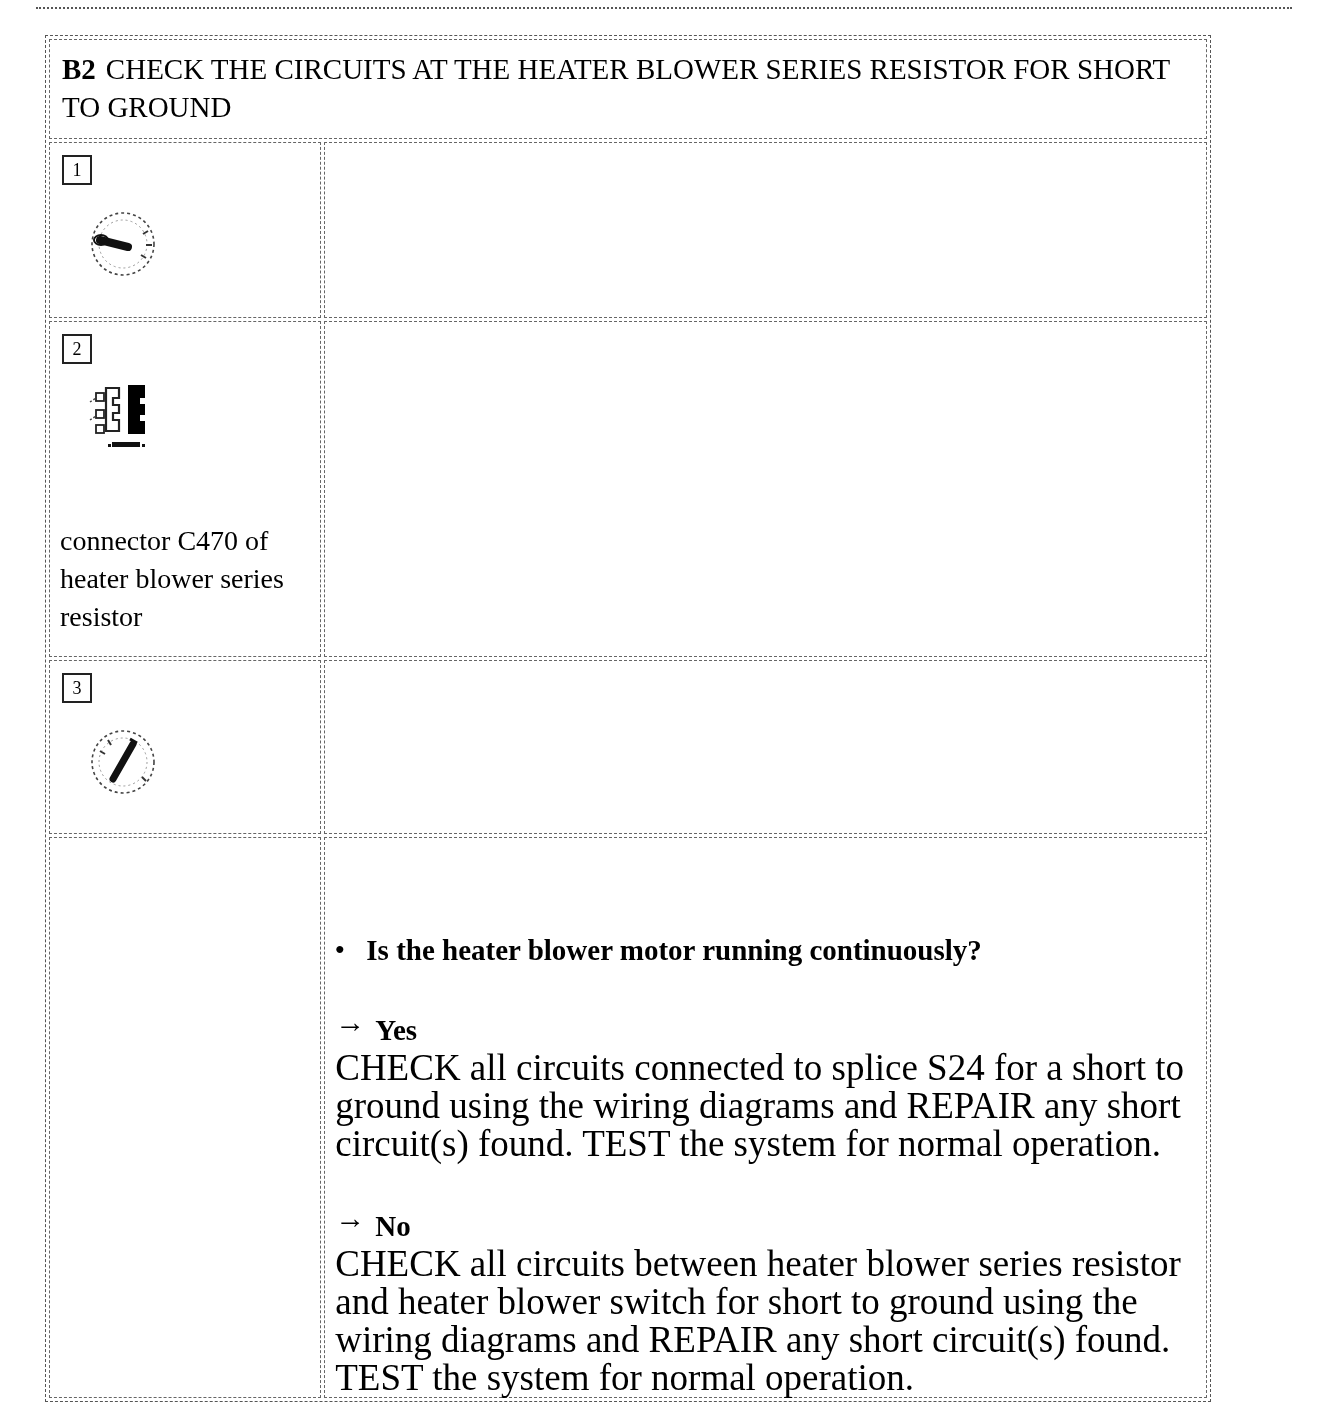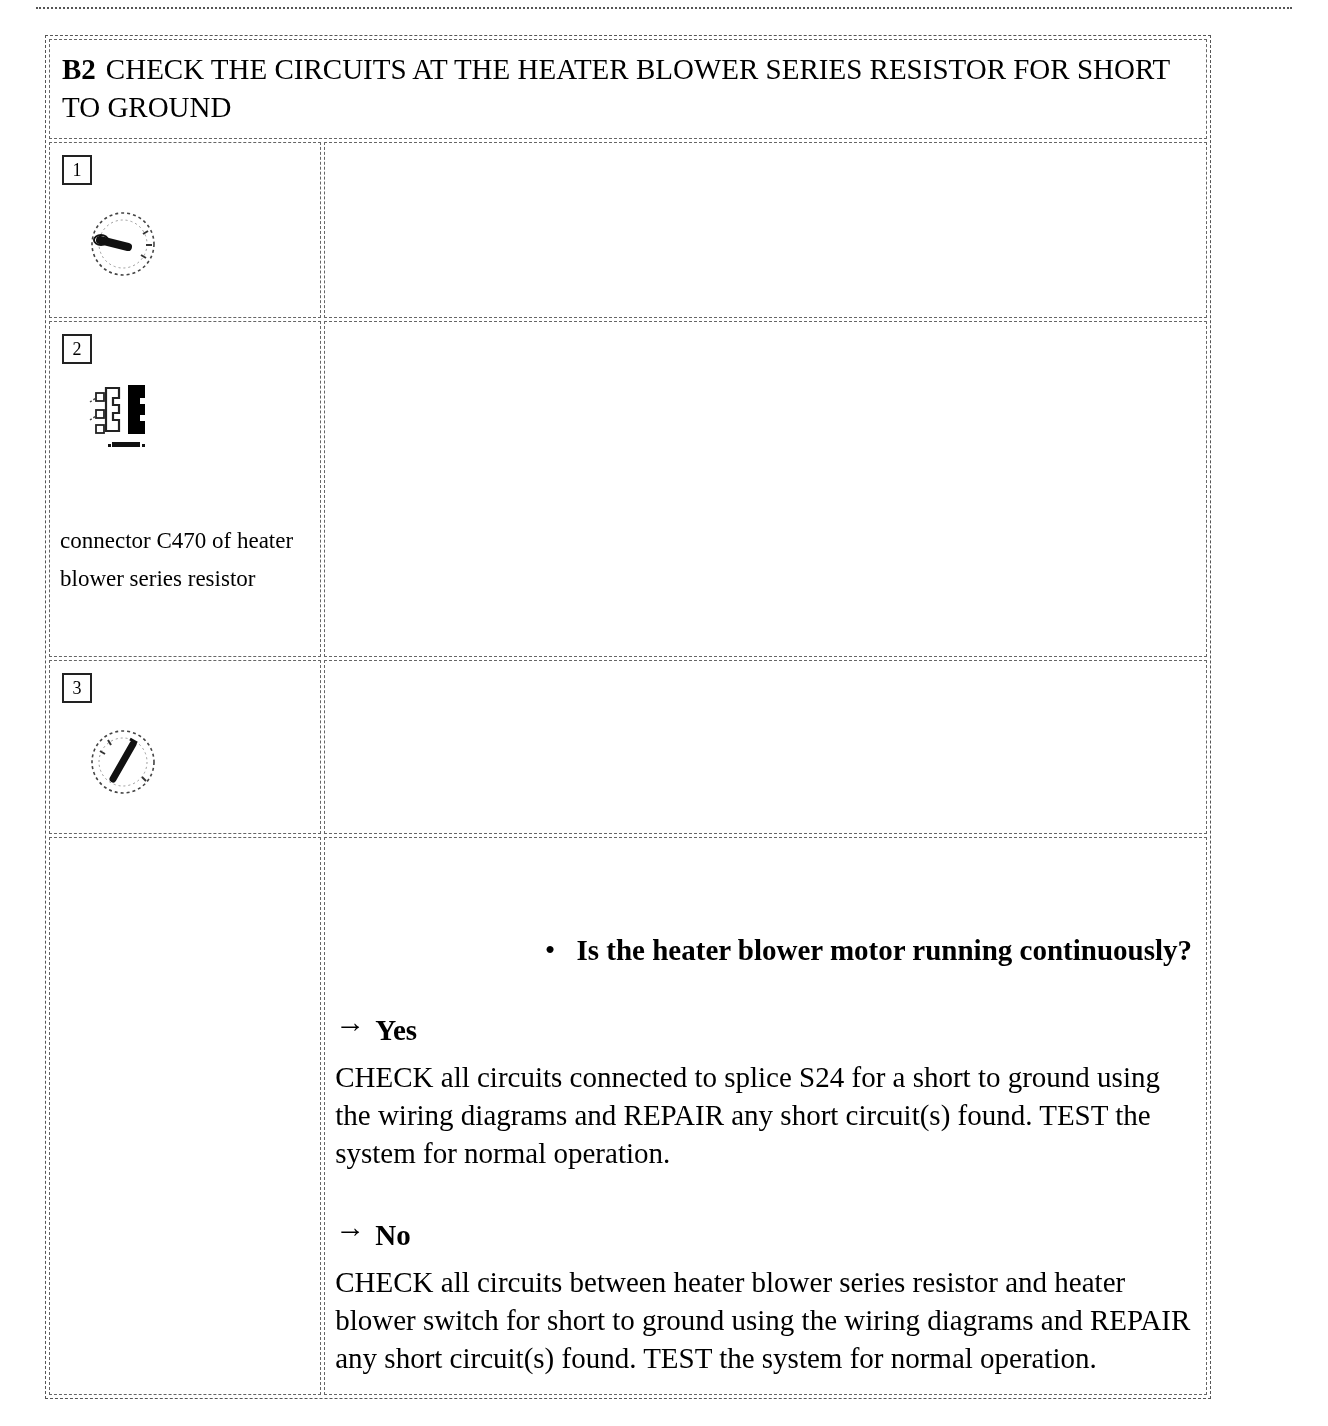--- a/index.html
+++ b/index.html
@@ -59,32 +59,32 @@
     font-size: 18px;
     margin: 4px 0 0 2px;
   }
   .icon-wrap {
     margin: 22px 0 0 26px;
   }
   .icon-wrap.connector {
     margin: 16px 0 0 22px;
   }
   .cell-caption {
-    font-size: 23px;
+    font-size: 28px;
     line-height: 38px;
     margin-top: 62px;
     width: 252px;
   }
 
   .result-cell {
     padding: 0 14px 0 10px;
   }
   .question-line {
     margin-top: 96px;
-    text-align: right;
+    text-align: left;
     font-size: 29px;
     font-weight: bold;
   }
   .question-line .bullet {
     font-weight: bold;
     margin-right: 22px;
     font-size: 26px;
     vertical-align: 2px;
   }
   .outcome {
@@ -98,23 +98,23 @@
   }
   .arrow {
     display: inline-block;
     position: relative;
     top: -8px;
     font-weight: bold;
     font-size: 30px;
     margin-right: 10px;
   }
   .outcome-action {
-    font-size: 29px;
+    font-size: 37px;
     line-height: 38px;
-    margin-top: 11px;
+    margin-top: 2px;
     max-width: 866px;
   }
 </style>
 </head>
 <body>
 
 <div>
   <div class="top-rule"></div>
 
   <table class="diag-table">

